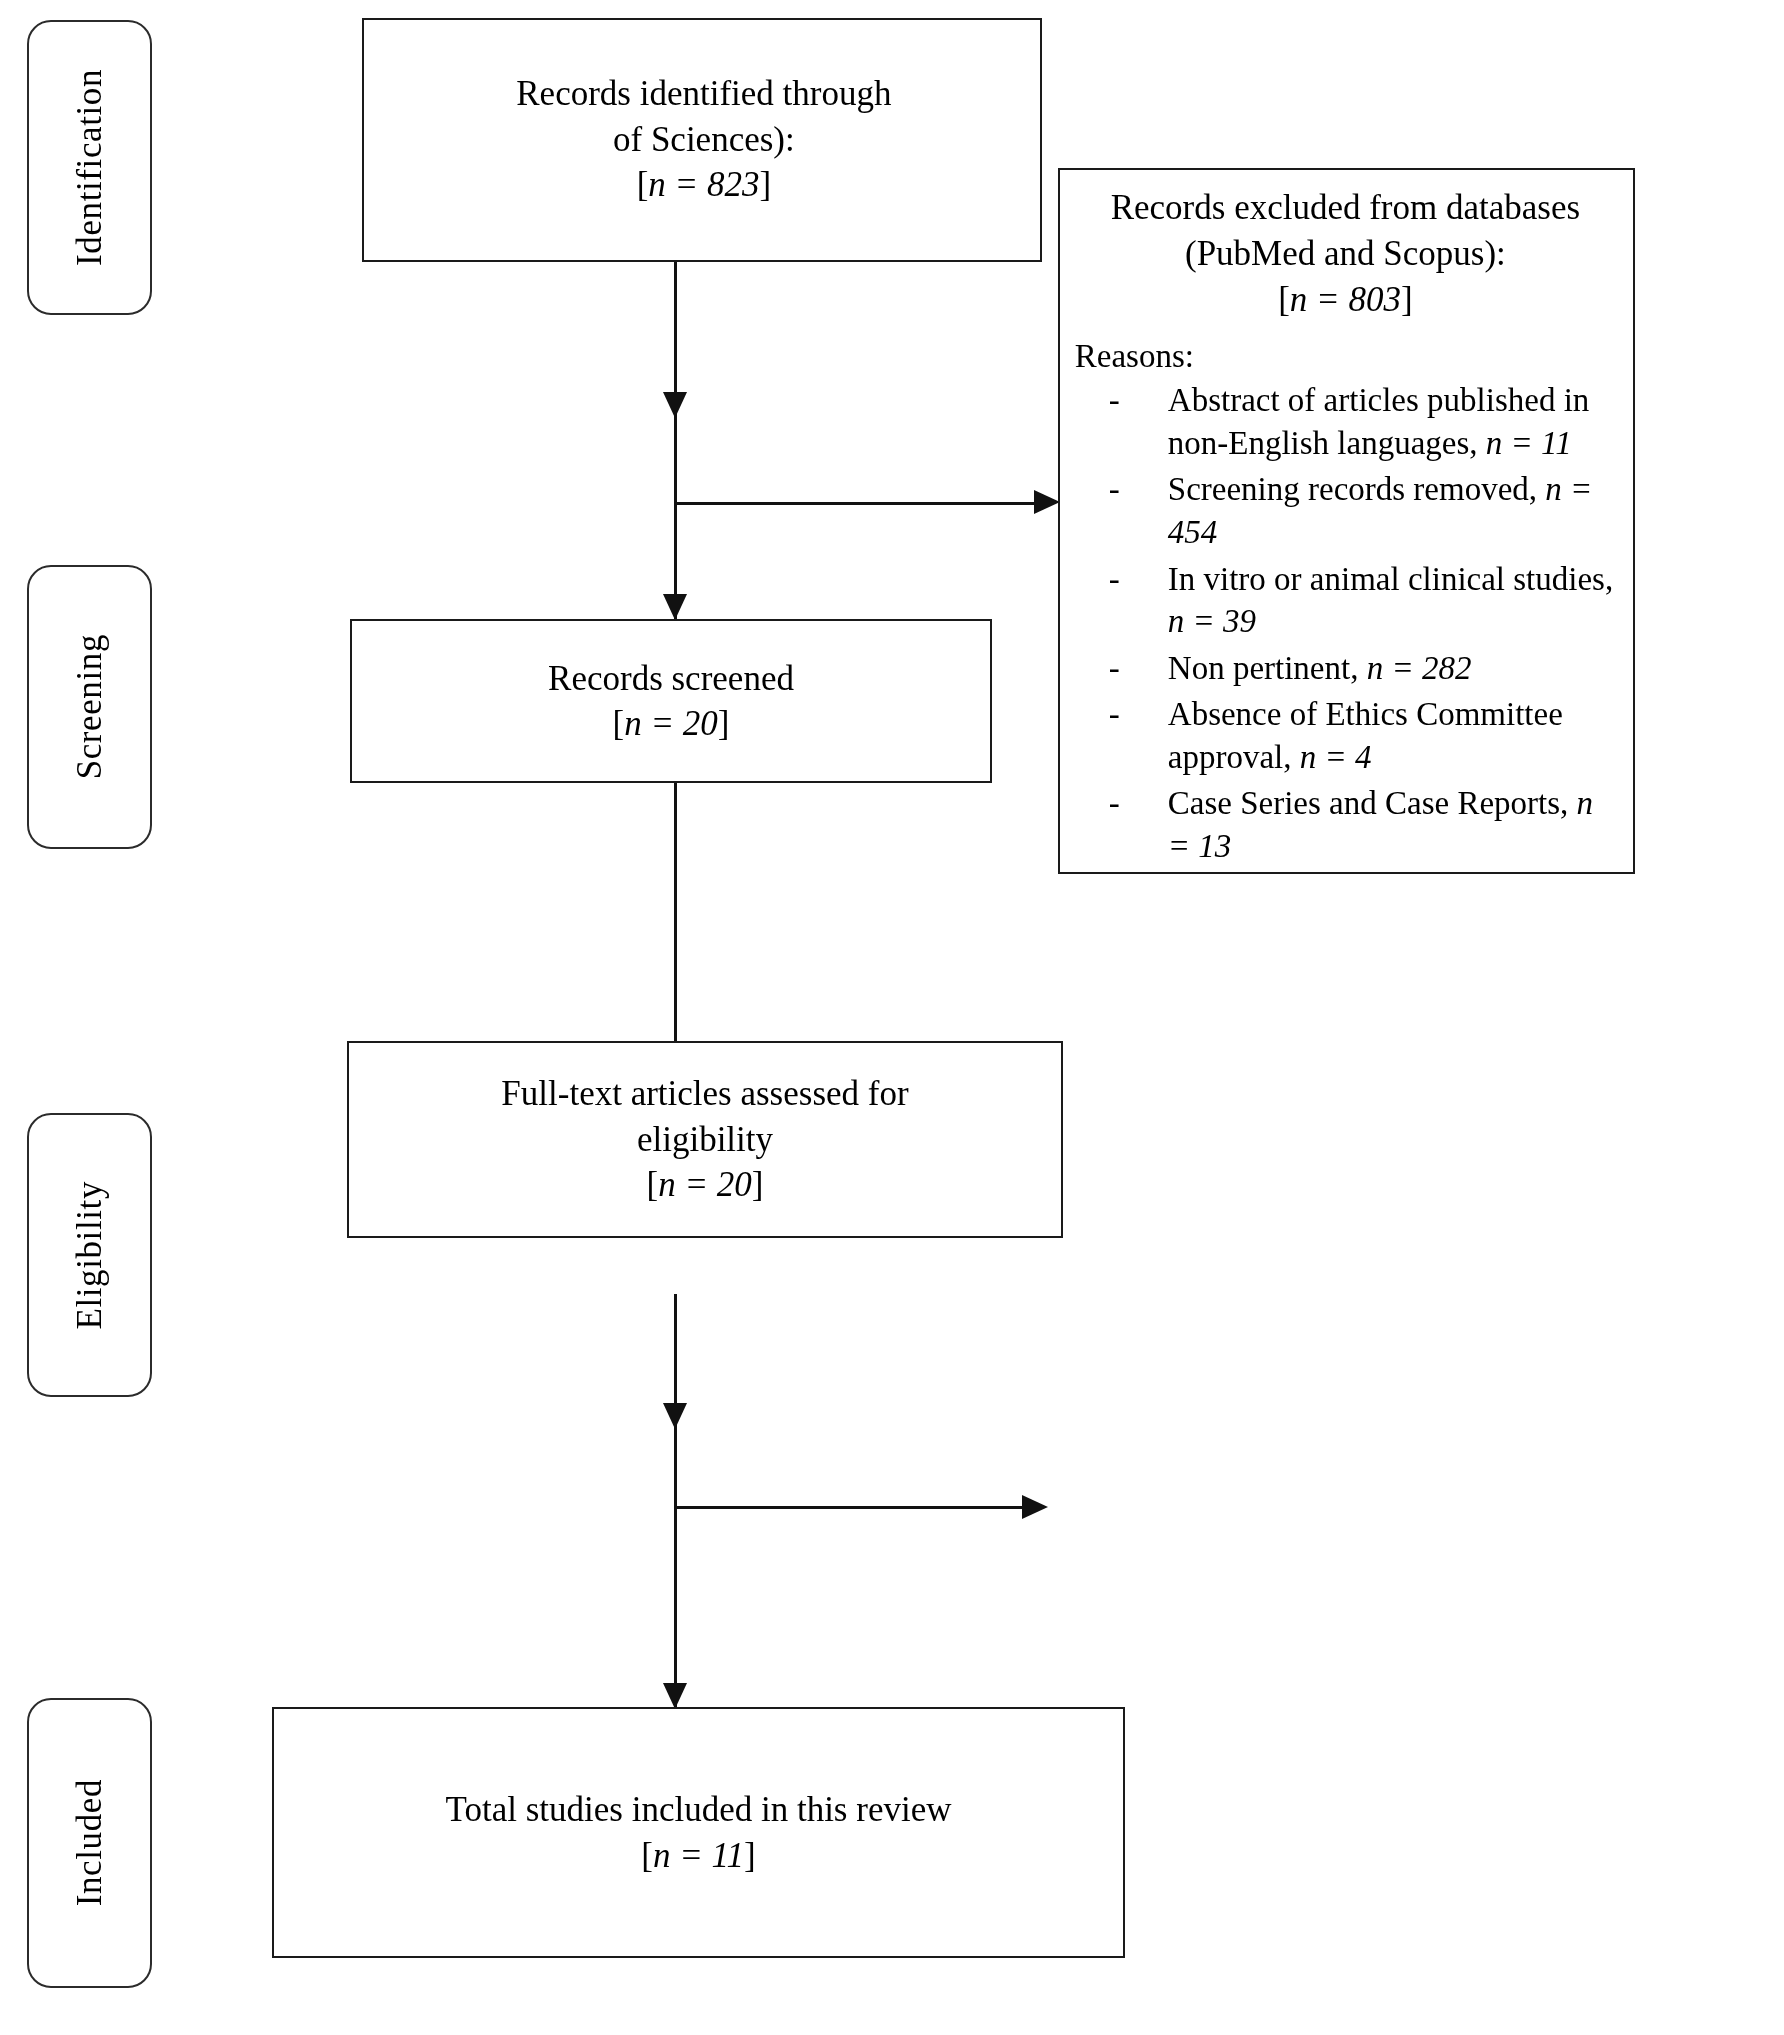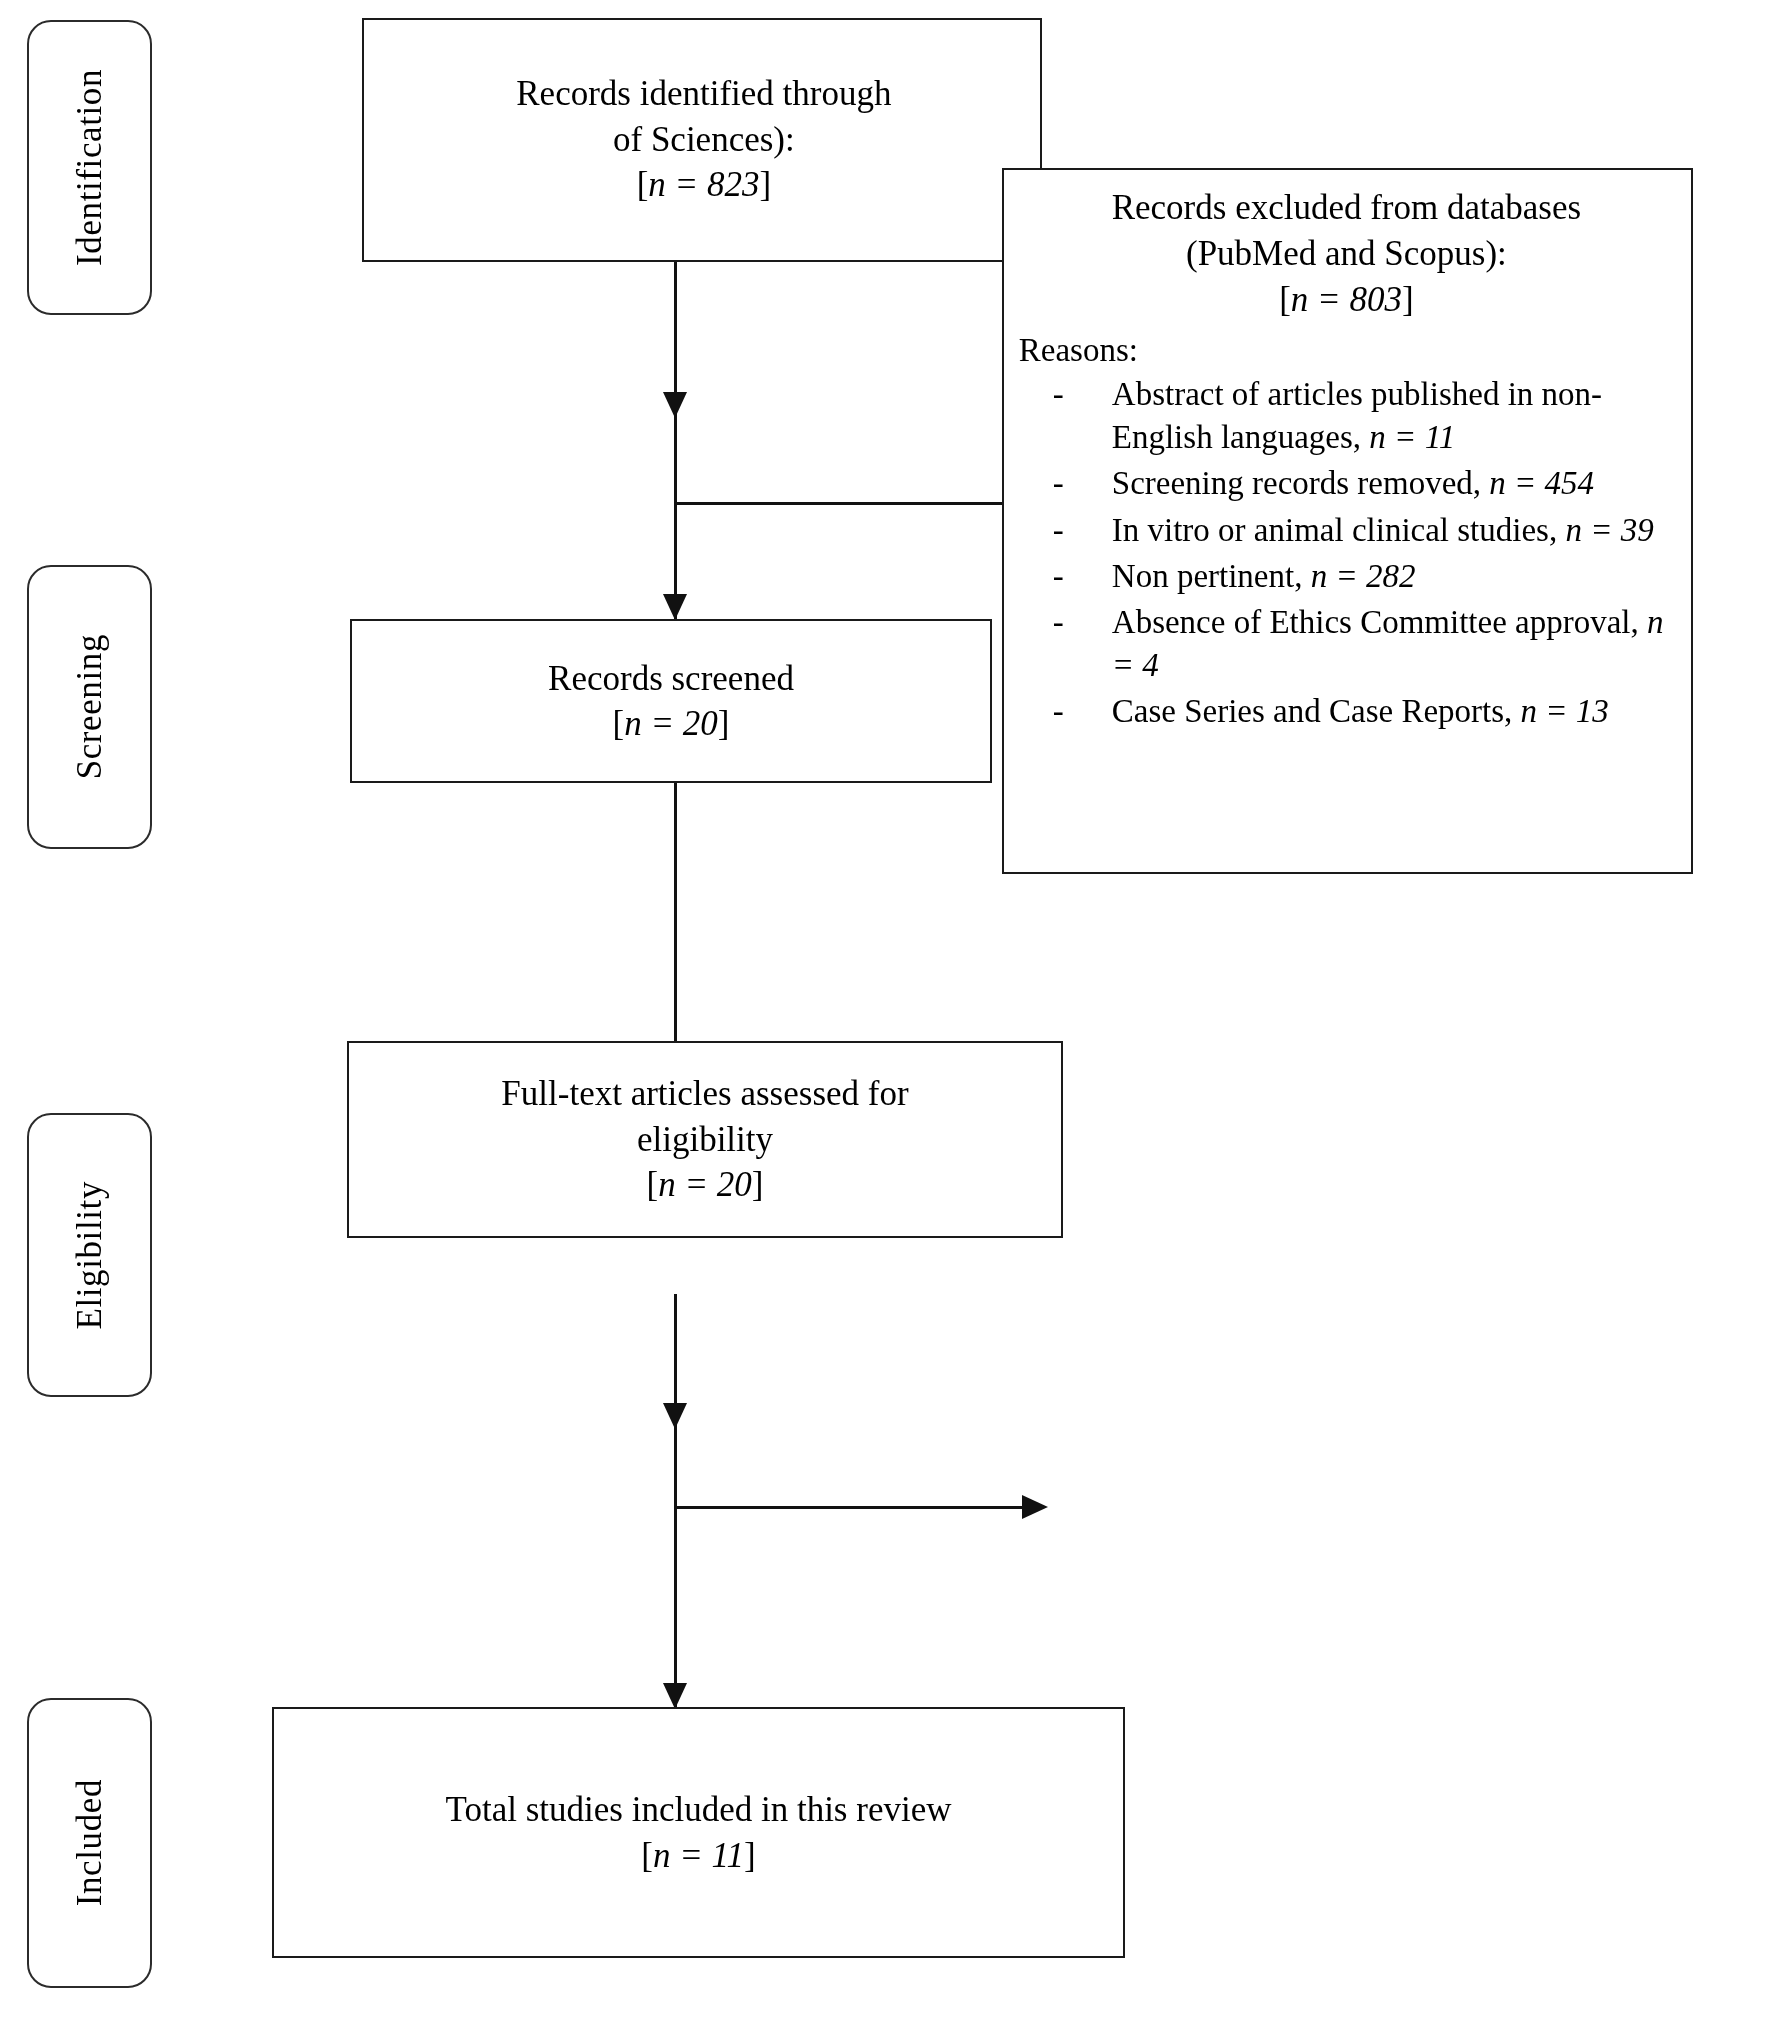--- a/index.html
+++ b/index.html
@@ -68,21 +68,21 @@
     flex-direction:column;
   }
   .exbox .head{
     text-align:center;
     font-size:35px;
     line-height:1.32;
   }
   .exbox .reasons-label{
     font-size:33px;
     line-height:1.2;
-    margin-top:8px;
+    margin-top:14px;
     text-align:left;
   }
   ul.reasons{
     list-style:none;
     margin:2.3px 0 0 0;
     padding:0 0 0 34px;
   }
   ul.reasons li{
     position:relative;
     font-size:33px;
@@ -162,21 +162,21 @@
   <div class="arrow-right" style="left:1022px; top:1495px;"></div>
 
   <div class="box" style="left:362px; top:17.6px; width:680px; height:244px;padding-left:23px;">
     <div class="line">Records identified through</div>
     <div class="line">of Sciences):</div>
     <div class="line">
       <span>[</span><span class="nsym">n</span><span class="nval"> = </span><span class="nval">823</span><span>]</span>
     </div>
   </div>
 
-  <div class="exbox" style="left:1002px; top:168px; width:691px; height:706px;">
+  <div class="exbox" style="left:1058px; top:168px; width:577px; height:706px;">
     <div class="head">Records excluded from databases</div>
     <div class="head">(PubMed and Scopus):</div>
     <div class="head">
       <span>[</span><span class="nsym">n</span><span class="nval"> = </span><span class="nval">803</span><span>]</span>
     </div>
 
     <div class="reasons-label">Reasons:</div>
 
     <ul class="reasons">
       <li>

